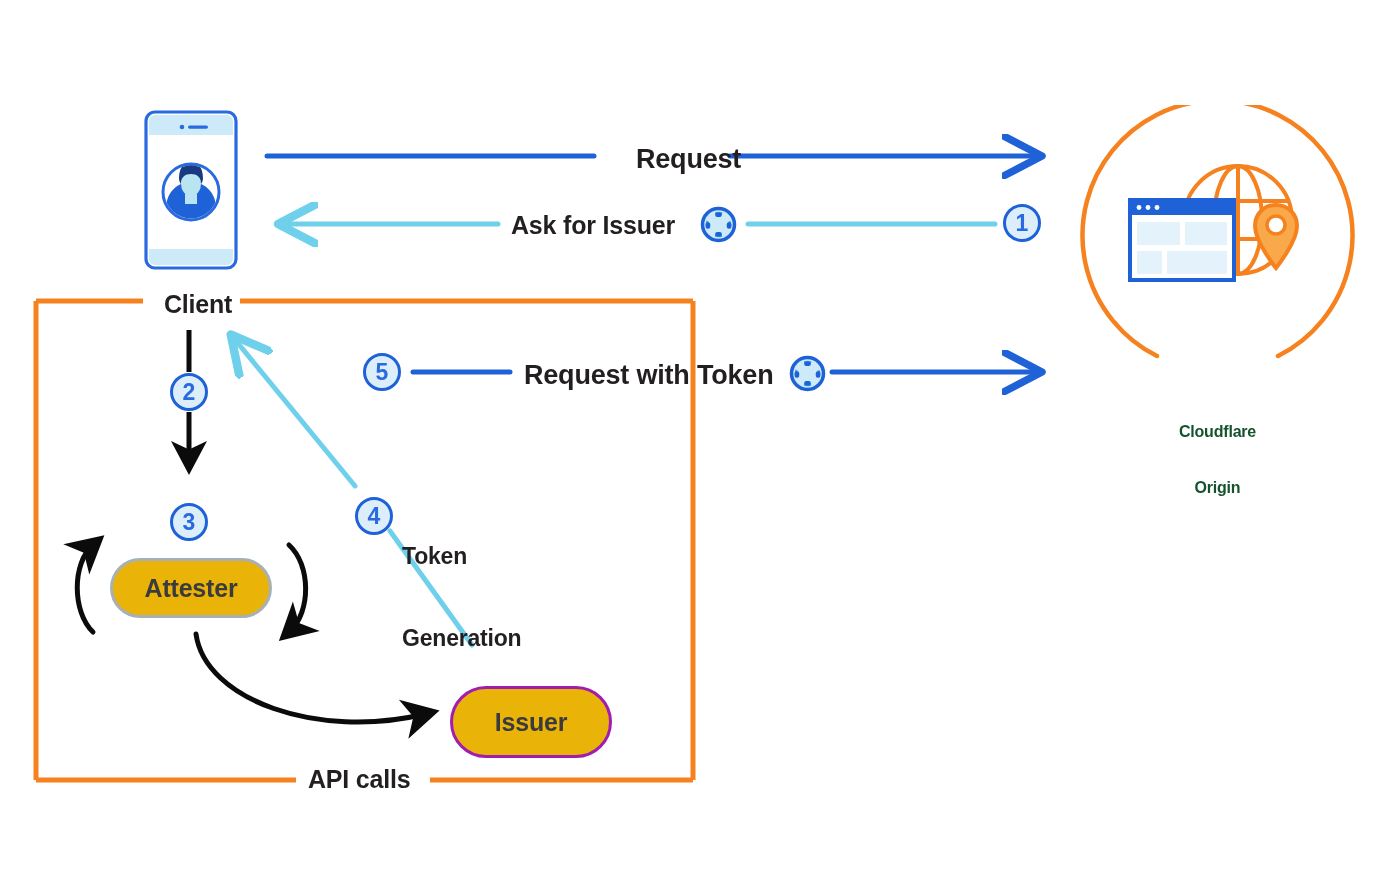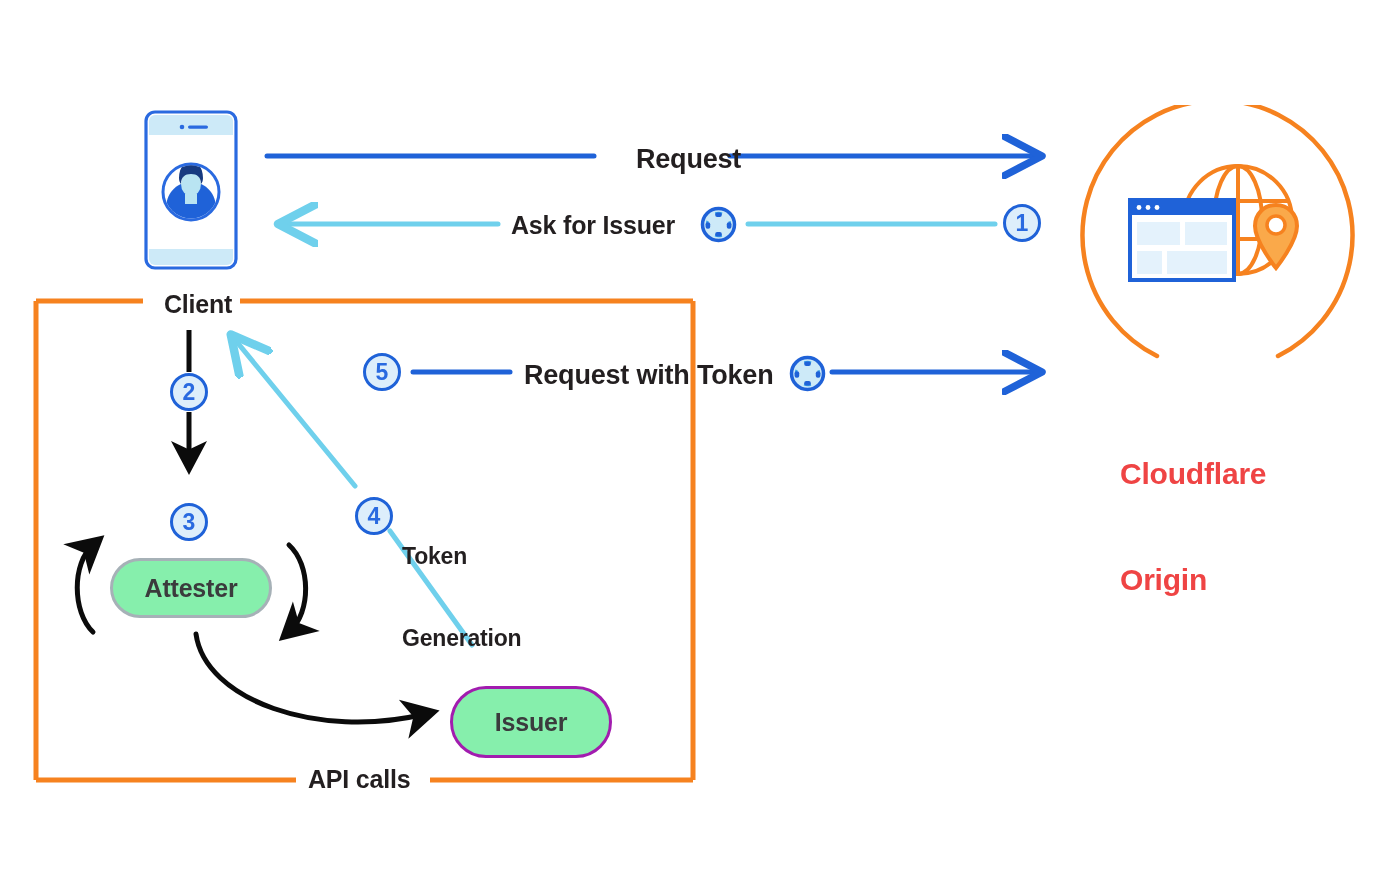--- a/index.html
+++ b/index.html
@@ -31,26 +31,26 @@
     white-space: pre;
     line-height: 1.18;
     letter-spacing: -0.2px;
   }
   .lbl-request   { left: 636px; top: 144px; font-size: 27px; }
   .lbl-ask       { left: 511px; top: 211px; font-size: 25px; }
   .lbl-reqtoken  { left: 524px; top: 360px; font-size: 27px; }
   .lbl-client    { left: 164px; top: 290px; font-size: 25px; }
   .lbl-api       { left: 308px; top: 765px; font-size: 25px; }
   .lbl-tokengen  { left: 402px; top: 489px; font-size: 23px; }
-  .lbl-origin    { left: 1120px; top: 385px; font-size: 30px; width: 195px;
-                   color: #ef4444; }
+  .lbl-origin    { left: 1120px; top: 385px; font-size: 16px; width: 195px;
+                   text-align: center; color: #14532d; }
   .pill {
     position: absolute;
     border-radius: 999px;
-    background: #86efac;
+    background: #eab308;
     display: flex;
     align-items: center;
     justify-content: center;
     font-weight: bold;
     font-size: 25px;
     color: #3b3b3d;
     letter-spacing: -0.2px;
   }
   .pill-attester {
     left: 110px; top: 558px; width: 162px; height: 60px;

